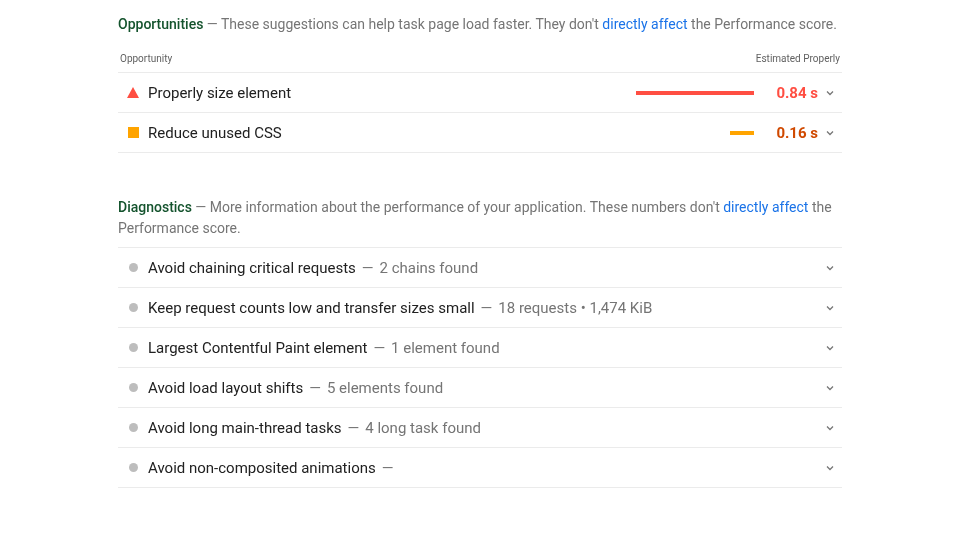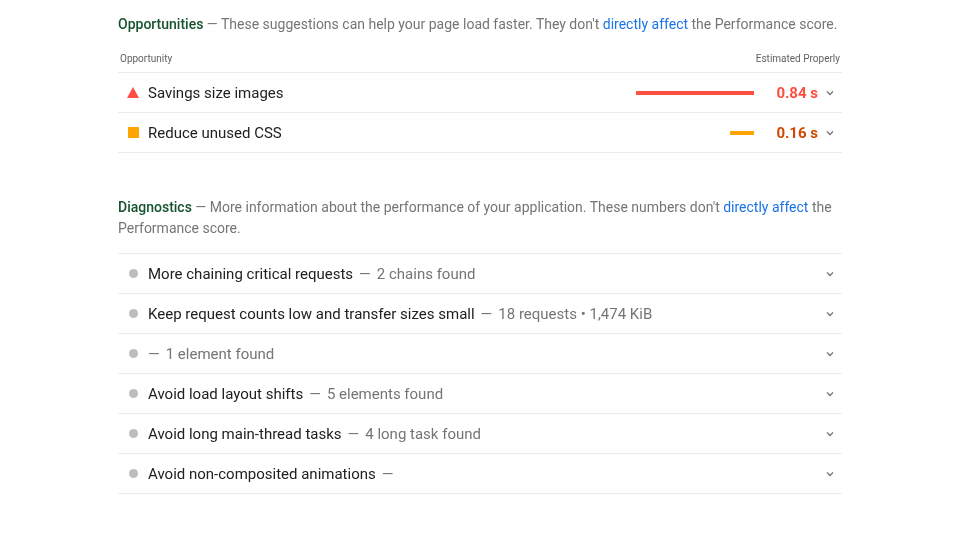--- a/index.html
+++ b/index.html
@@ -95,44 +95,44 @@
     .dot-gray {
       width: 9px; height: 9px;
       border-radius: 50%;
       background: #bdbdbd;
     }
     .savings-red { color: #ff4e42; }
     .savings-orange { color: #d04900; }
     .bar-red { background: #ff4e42; }
     .bar-orange { background: #ffa400; }
     .spacer { height: 44px; }
-    .diagnostics-header { margin-bottom: 14px; }
+    .diagnostics-header { margin-bottom: 8px; }
   </style>
 </head>
 <body>
 
 <div class="container">
 
   <div class="section-header">
-    <span class="section-title">Opportunities</span><span class="dash"> — These suggestions can help your page load faster. They don't </span><span class="link">directly affect</span><span> the Performance score.</span>
+    <span class="section-title">Opportunities</span><span class="dash"> — These suggestions can help task page load faster. They don't </span><span class="link">directly affect</span><span> the Performance score.</span>
   </div>
 
   <div class="row-head">
     <span>Opportunity</span>
     <span>Estimated Properly</span>
   </div>
 
   <div class="rows">
 
     <div class="row">
       <div class="icon-cell">
           <div class="triangle-red"></div>
         </div>
       <div class="label-cell">
-          <span class="row-title">Savings size images</span>
+          <span class="row-title">Properly size element</span>
         </div>
       <div class="bar-cell">
           <div class="bar bar-red" style="width:118px"></div>
         </div>
       <div class="savings-cell savings-red">0.84 s</div>
       <div class="chev-cell">
           <svg width="12" height="12" viewBox="0 0 24 24" fill="none" stroke="#757575" stroke-width="2.5">
             <polyline points="6 9 12 15 18 9"></polyline>
           </svg>
         </div>
@@ -164,21 +164,21 @@
     <span class="section-title">Diagnostics</span><span class="dash"> — More information about the performance of your application. These numbers don't </span><span class="link">directly affect</span><span> the Performance score.</span>
   </div>
 
   <div class="rows">
 
     <div class="row">
       <div class="icon-cell">
           <div class="dot-gray"></div>
         </div>
       <div class="label-cell">
-        <span class="row-title">More chaining critical requests</span>
+        <span class="row-title">Avoid chaining critical requests</span>
         <span class="row-sub"> — </span>
         <span class="row-sub">2 chains found</span>
       </div>
       <div class="chev-cell">
           <svg width="12" height="12" viewBox="0 0 24 24" fill="none" stroke="#757575" stroke-width="2.5">
             <polyline points="6 9 12 15 18 9"></polyline>
           </svg>
         </div>
     </div>
 
@@ -196,20 +196,21 @@
             <polyline points="6 9 12 15 18 9"></polyline>
           </svg>
         </div>
     </div>
 
     <div class="row">
       <div class="icon-cell">
           <div class="dot-gray"></div>
         </div>
       <div class="label-cell">
+        <span class="row-title">Largest Contentful Paint element</span>
         <span class="row-sub"> — </span>
         <span class="row-sub">1 element found</span>
       </div>
       <div class="chev-cell">
           <svg width="12" height="12" viewBox="0 0 24 24" fill="none" stroke="#757575" stroke-width="2.5">
             <polyline points="6 9 12 15 18 9"></polyline>
           </svg>
         </div>
     </div>
 

